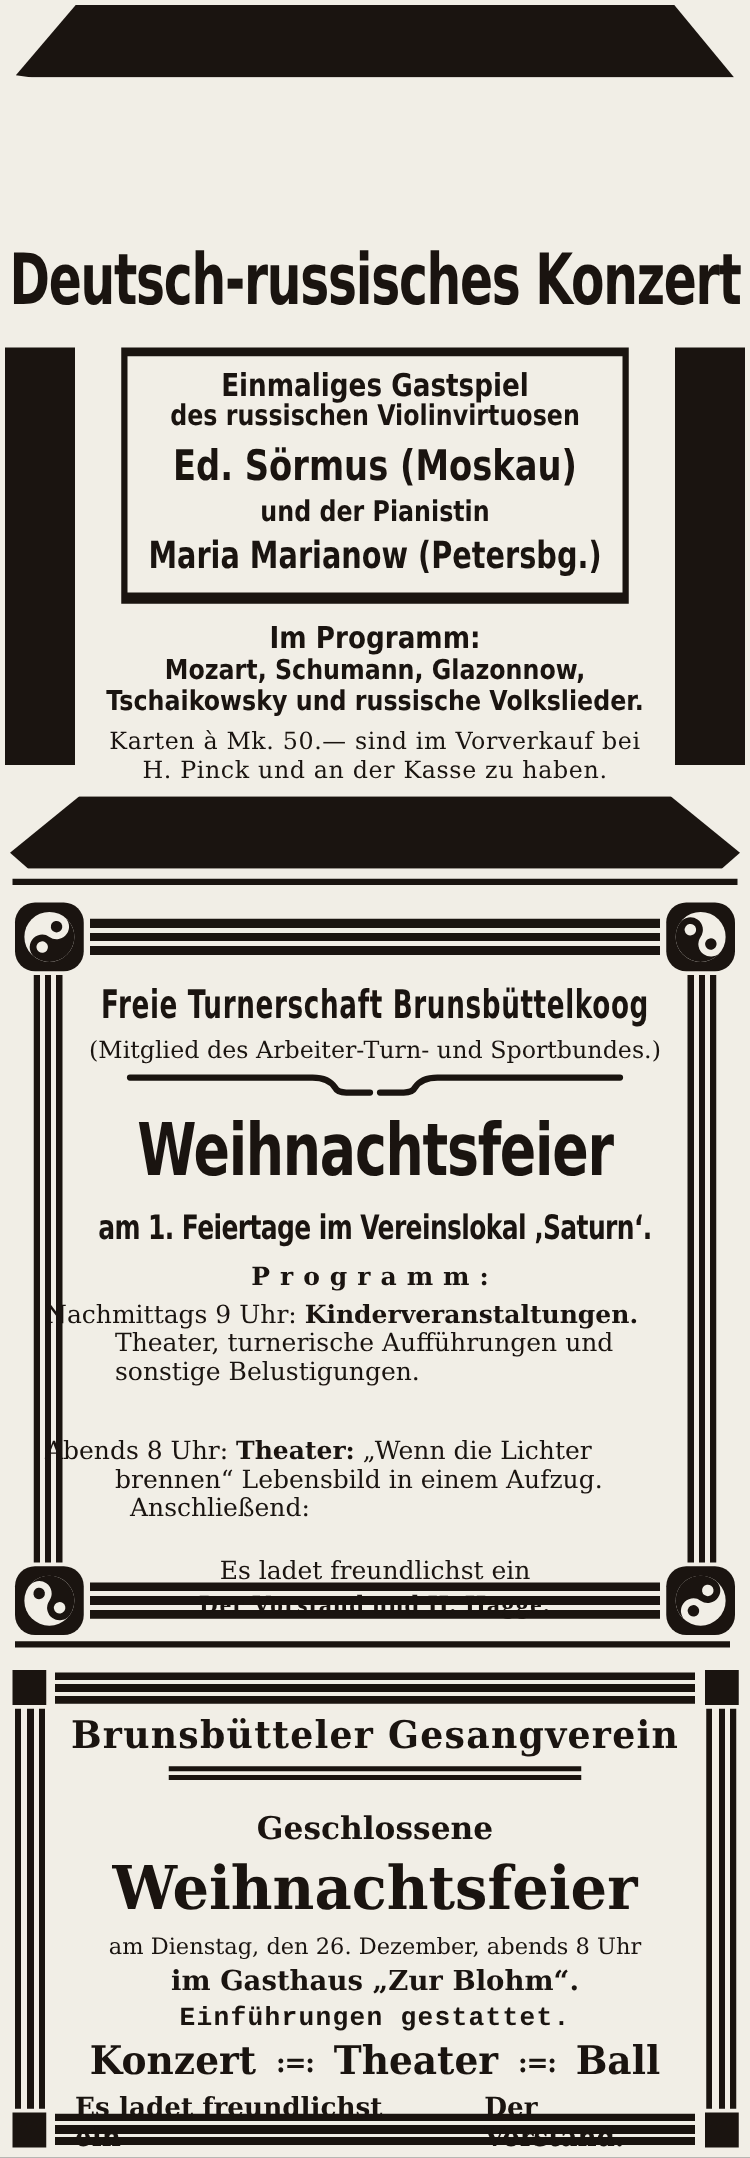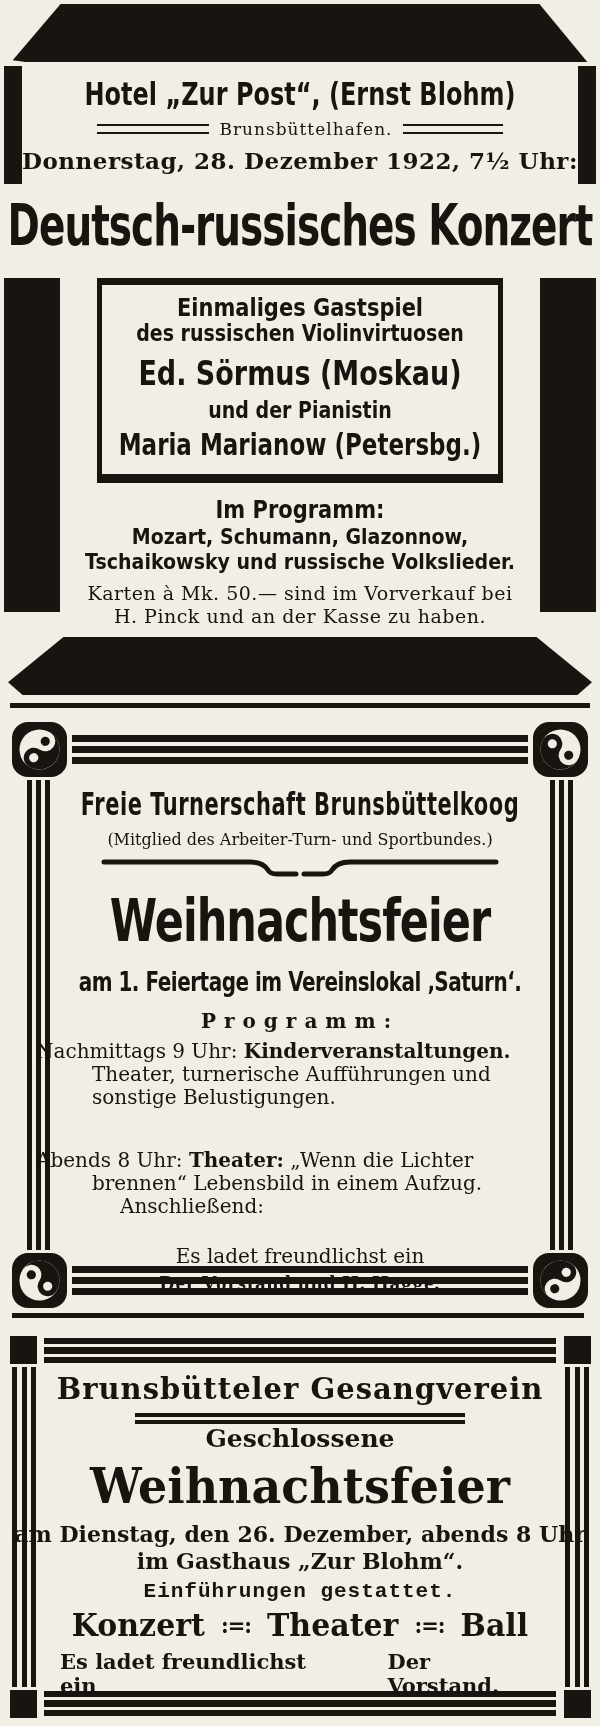--- a/index.html
+++ b/index.html
@@ -50,32 +50,32 @@
   .med.bl{top:534px;left:11px;} .med.br{top:534px;right:11px;}
   .hlines{position:absolute;left:72px;right:72px;height:29px;
       background:linear-gradient(to bottom,#1a1410 0 7px,transparent 7px 11px,#1a1410 11px 18px,transparent 18px 22px,#1a1410 22px 29px);}
   .hlines.top{top:17px;} .hlines.bot{top:548px;}
   .vlines2{position:absolute;top:62px;height:470px;width:23px;
       background:linear-gradient(to right,#1a1410 0 5px,transparent 5px 9px,#1a1410 9px 14px,transparent 14px 18px,#1a1410 18px 23px);}
   .vlines2.l{left:27px;} .vlines2.r{right:27px;}
   .ad2-content{position:absolute;left:62px;right:62px;top:56px;display:flex;flex-direction:column;align-items:center;justify-content:space-between;}
   .ad2-club{margin-top:12px;font-weight:bold;font-size:21px;line-height:36px;
       font-family:"DejaVu Sans",sans-serif;transform:scaleY(1.5);letter-spacing:0.5px;}
-  .ad2-member{margin-top:6px;font-size:16px;line-height:24px;}
+  .ad2-member{margin-top:6px;font-size:19px;line-height:24px;}
   .bracket{margin-top:6px;}
   .ad2-headline{margin-top:10px;font-weight:bold;font-size:43px;line-height:62px;
       font-family:"DejaVu Sans",sans-serif;transform:scaleY(1.35);letter-spacing:-1px;}
   .ad2-subline{margin-top:16px;font-weight:bold;font-size:20px;line-height:28px;
       font-family:"DejaVu Sans",sans-serif;transform:scaleY(1.35);letter-spacing:-0.5px;}
   .ad2-prg{margin-top:12px;font-weight:bold;font-size:20px;line-height:26px;letter-spacing:8px;}
   .para{width:472px;font-size:20px;line-height:23px;text-align:left;
       text-indent:-56px;padding-left:56px;}
   .para.p1{margin-top:6px;}
   .para b{font-weight:bold;}
-  .para .gap{margin-left:28px;}
+  .para .gap{margin-left:12px;}
   .ballrow{margin-top:6px;display:flex;align-items:center;gap:16px;}
   .ball-word{font-weight:bold;font-size:34px;line-height:40px;letter-spacing:3px;
       font-family:"DejaVu Sans",sans-serif;transform:scaleY(1.2);}
   .ad2-invite{margin-top:6px;font-size:20px;line-height:24px;}
   .ad2-sig{margin-top:2px;font-weight:bold;font-size:21px;line-height:26px;letter-spacing:1px;font-family:Liberation Serif, serif;}
   .divider2{position:absolute;top:1313px;left:12px;right:16px;height:5px;background:#1a1410;}
 
   
   .ad3{position:absolute;top:1335px;left:0;right:0;height:385px;}
   .sq{position:absolute;width:27px;height:28px;background:#1a1410;}
@@ -83,51 +83,38 @@
   .sq.bl{top:355px;left:10px;} .sq.br{top:355px;right:9px;}
   .hlines3{position:absolute;left:44px;right:44px;height:25px;
       background:linear-gradient(to bottom,#1a1410 0 6px,transparent 6px 9px,#1a1410 9px 16px,transparent 16px 19px,#1a1410 19px 25px);}
   .hlines3.top{top:3px;} .hlines3.bot{top:356px;}
   .vlines3{position:absolute;top:32px;height:320px;width:24px;
       background:linear-gradient(to right,#1a1410 0 5px,transparent 5px 10px,#1a1410 10px 15px,transparent 15px 19px,#1a1410 19px 24px);}
   .vlines3.l{left:12px;} .vlines3.r{right:11px;}
   .ad3-content{position:absolute;left:60px;right:60px;top:36px;display:flex;flex-direction:column;align-items:center;}
   .ad3-club{font-weight:bold;font-size:29px;line-height:34px;transform:scaleY(1.05);letter-spacing:1px;}
   .dbl-rule{margin-top:8px;width:330px;height:11px;border-top:4px solid #1a1410;border-bottom:4px solid #1a1410;box-sizing:border-box;}
-  .ad3-pre{margin-top:0;font-weight:bold;font-size:25px;line-height:30px;text-align:center;}
+  .ad3-pre{margin-top:24px;font-weight:bold;font-size:25px;line-height:30px;text-align:center;}
   .ad3-headline{margin-top:6px;font-weight:bold;font-size:46px;line-height:52px;transform:scaleY(1.05);}
-  .ad3-date{margin-top:8px;font-weight:bold;font-size:22px;line-height:28px;}
+  .ad3-date{margin-top:8px;font-weight:normal;font-size:18px;line-height:28px;}
   .ad3-venue{font-weight:bold;font-size:22px;line-height:27px;}
   .ad3-note{margin-top:4px;font-weight:bold;font-size:21px;line-height:25px;letter-spacing:1px;font-family:Liberation Mono, monospace;}
   .ad3-events{margin-top:4px;display:flex;align-items:center;gap:16px;font-weight:bold;
       font-size:30px;line-height:36px;transform:scaleY(1.05);}
   .ad3-sep{font-size:21px;font-weight:bold;letter-spacing:-1px;}
   .ad3-invrow{margin-top:6px;display:flex;gap:54px;font-weight:bold;font-size:21px;line-height:24px;}
 </style>
 </head>
 <body>
 
 <div class="page">
 
   <section class="ad1">
     <div class="ad1-topbar"></div>
 
-    <div class="ad1-hdr">
-      <div class="pillar"></div>
-      <div class="ad1-hdr-c">
-        <div class="ad1-title nw">Hotel „Zur Post“, (Ernst Blohm)</div>
-        <div class="loc-row">
-          <div class="rule2 rule-l"></div>
-          <div class="ad1-loc nw">Brunsbüttelhafen.</div>
-          <div class="rule2 rule-r"></div>
-        </div>
-        <div class="ad1-date nw">Donnerstag, 28. Dezember 1922, 7½ Uhr:</div>
-      </div>
-      <div class="pillar"></div>
-    </div>
 
     <div class="ad1-headline nw">Deutsch-russisches Konzert</div>
 
     <div class="ad1-main">
       <div class="pillar"></div>
       <div class="ad1-main-c">
         <div class="ibox">
           <div class="l1 nw">Einmaliges Gastspiel</div>
           <div class="l2 nw">des russischen Violinvirtuosen</div>
           <div class="artist1 nw">Ed. Sörmus (Moskau)</div>

